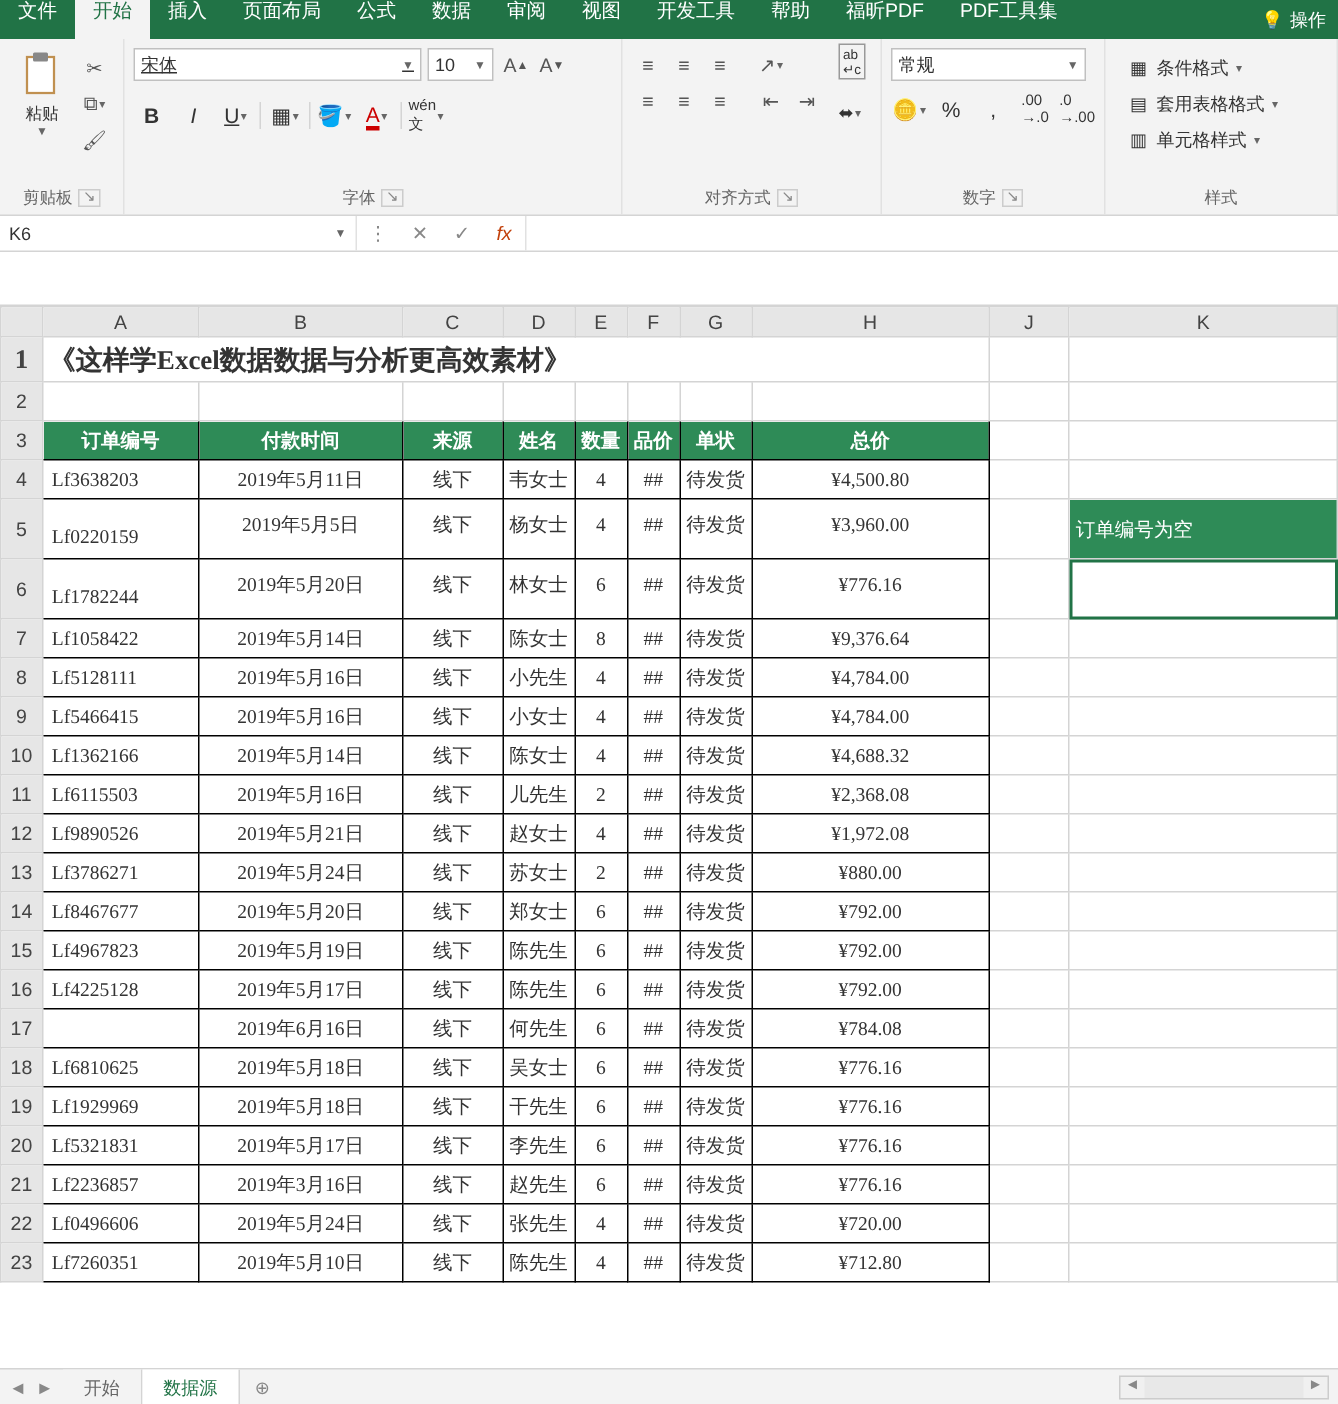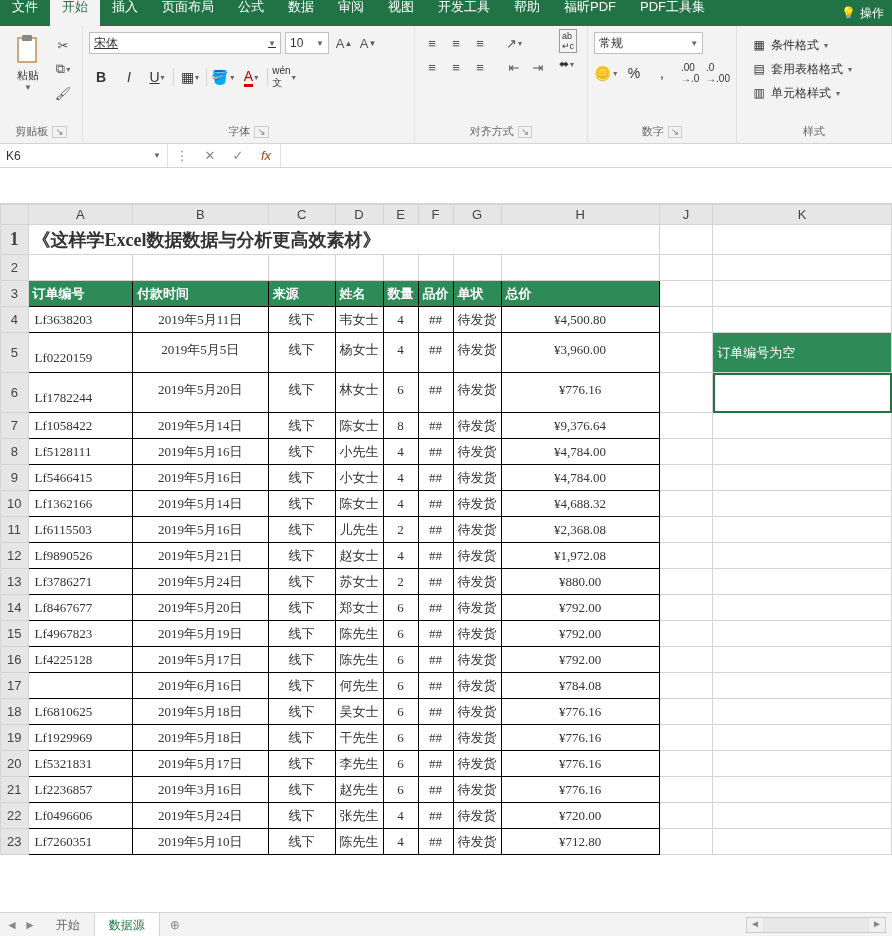--- a/index.html
+++ b/index.html
@@ -37,32 +37,32 @@
 .inc-dec span { font-size: 13px; }
 .font-btns { display: flex; gap: 4px; align-items: center; }
 .font-btns .fb { width: 24px; height: 22px; display: flex; align-items: center; justify-content: center; font-size: 14px; }
 .font-btns .fb.sep { width: 1px; background: #d4d4d4; height: 18px; }
 .caret-sm { font-size: 8px; color: #666; margin-left: 1px; }
 
 
 .align-rows { display: flex; flex-direction: column; gap: 2px; padding-top: 2px; }
 .align-row { display: flex; gap: 2px; }
 .align-row .ab { width: 22px; height: 22px; display: flex; align-items: center; justify-content: center; font-size: 13px; color: #555; }
-.wrap-merge { display: flex; flex-direction: column; gap: 1px; margin-left: 6px; }
+.wrap-merge { display: flex; flex-direction: column; gap: 12px; margin-left: 6px; }
 .wrap-merge .wm { height: 22px; display: flex; align-items: center; padding: 0 4px; }
 
 
 .num-col { display: flex; flex-direction: column; gap: 2px; }
 .styles-col { display: flex; flex-direction: column; gap: 2px; padding: 4px 4px; }
 .style-item { display: flex; align-items: center; height: 22px; gap: 4px; padding: 0 4px; font-size: 12px; }
 .style-item .si-icon { width: 16px; text-align: center; }
 
 
 .fx-bar { height: 24px; display: flex; align-items: stretch; border-bottom: 1px solid #d4d4d4; background: #fff; }
-.name-box { width: 168px; border-right: 1px solid #e1e1e1; display: flex; align-items: center; padding: 0 6px; font-size: 12px; }
+.name-box { width: 238px; border-right: 1px solid #e1e1e1; display: flex; align-items: center; padding: 0 6px; font-size: 12px; }
 .name-box .caret { margin-left: auto; font-size: 8px; color: #666; }
 .fx-btns { display: flex; align-items: center; border-right: 1px solid #e1e1e1; }
 .fx-btns .fxb { width: 28px; display: flex; align-items: center; justify-content: center; color: #888; font-size: 13px; }
 .fx-btns .fxb.fx { font-style: italic; color: #c2410c; }
 .formula-input { flex: 1; padding: 0 6px; display: flex; align-items: center; }
 
 .spacer-bar { height: 36px; background: #fff; border-bottom: 1px solid #d4d4d4; }
 
 
 .grid-wrap { position: relative; overflow: hidden; height: calc(936px - 26px - 118px - 24px - 36px - 24px); }
@@ -74,21 +74,21 @@
 .grid td { height: 26px; padding: 0 4px; background: #fff; }
 .grid td.selected { outline: 2px solid #217346; outline-offset: -2px; }
 
 
 .cA { width: 108px; } .cB { width: 140px; } .cC { width: 70px; } .cD { width: 34px; }
 .cE { width: 24px; } .cF { width: 30px; } .cG { width: 30px; } .cH { width: 168px; }
 .cJ { width: 58px; } .cK { width: 188px; }
 
 
 .title-row td { text-align: left; font-weight: bold; font-size: 18px; height: 30px; border: 1px solid #d4d4d4; font-family: "SimSun"; }
-.hdr-cell { background: #2e8b57 !important; color: #fff; text-align: left; font-weight: bold; border: 1px solid #000 !important; }
+.hdr-cell { background: #2e8b57 !important; color: #fff; text-align: center; font-weight: bold; border: 1px solid #000 !important; }
 .data-cell { border: 1px solid #000 !important; font-family: "SimSun"; font-size: 14px; }
 .data-cell.center { text-align: center; }
 .data-cell.left { text-align: left; padding-left: 6px; }
 .callout { background: #2e8b57 !important; color: #fff; height: 40px; font-size: 14px; }
 .row-tall { height: 40px !important; }
 .row-tall .data-cell { vertical-align: bottom; padding-bottom: 6px; }
 .row-tall .data-cell.vmid { vertical-align: middle; }
 
 
 .sheet-tabs { height: 24px; background: #f3f3f3; border-top: 1px solid #d4d4d4; display: flex; align-items: center; font-size: 12px; }
@@ -244,21 +244,21 @@
     </div>
     <div class="group-label">
         <span>对齐方式</span>
         <span class="expand">↘</span>
       </div>
   </div>
 
   <div class="group">
     <div class="group-body">
       <div class="num-col" style="padding-top:2px;">
-        <div class="combo" style="width:109px">
+        <div class="combo" style="width:130px">
             <span>常规</span>
             <span class="caret">▼</span>
           </div>
         <div class="font-btns" style="margin-top:6px;">
           <div class="fb">🪙<span class="caret-sm">▾</span></div>
           <div class="fb">%</div>
           <div class="fb">,</div>
           <div class="fb" style="font-size:10px">.00<br>→.0</div>
           <div class="fb" style="font-size:10px">.0<br>→.00</div>
         </div>

